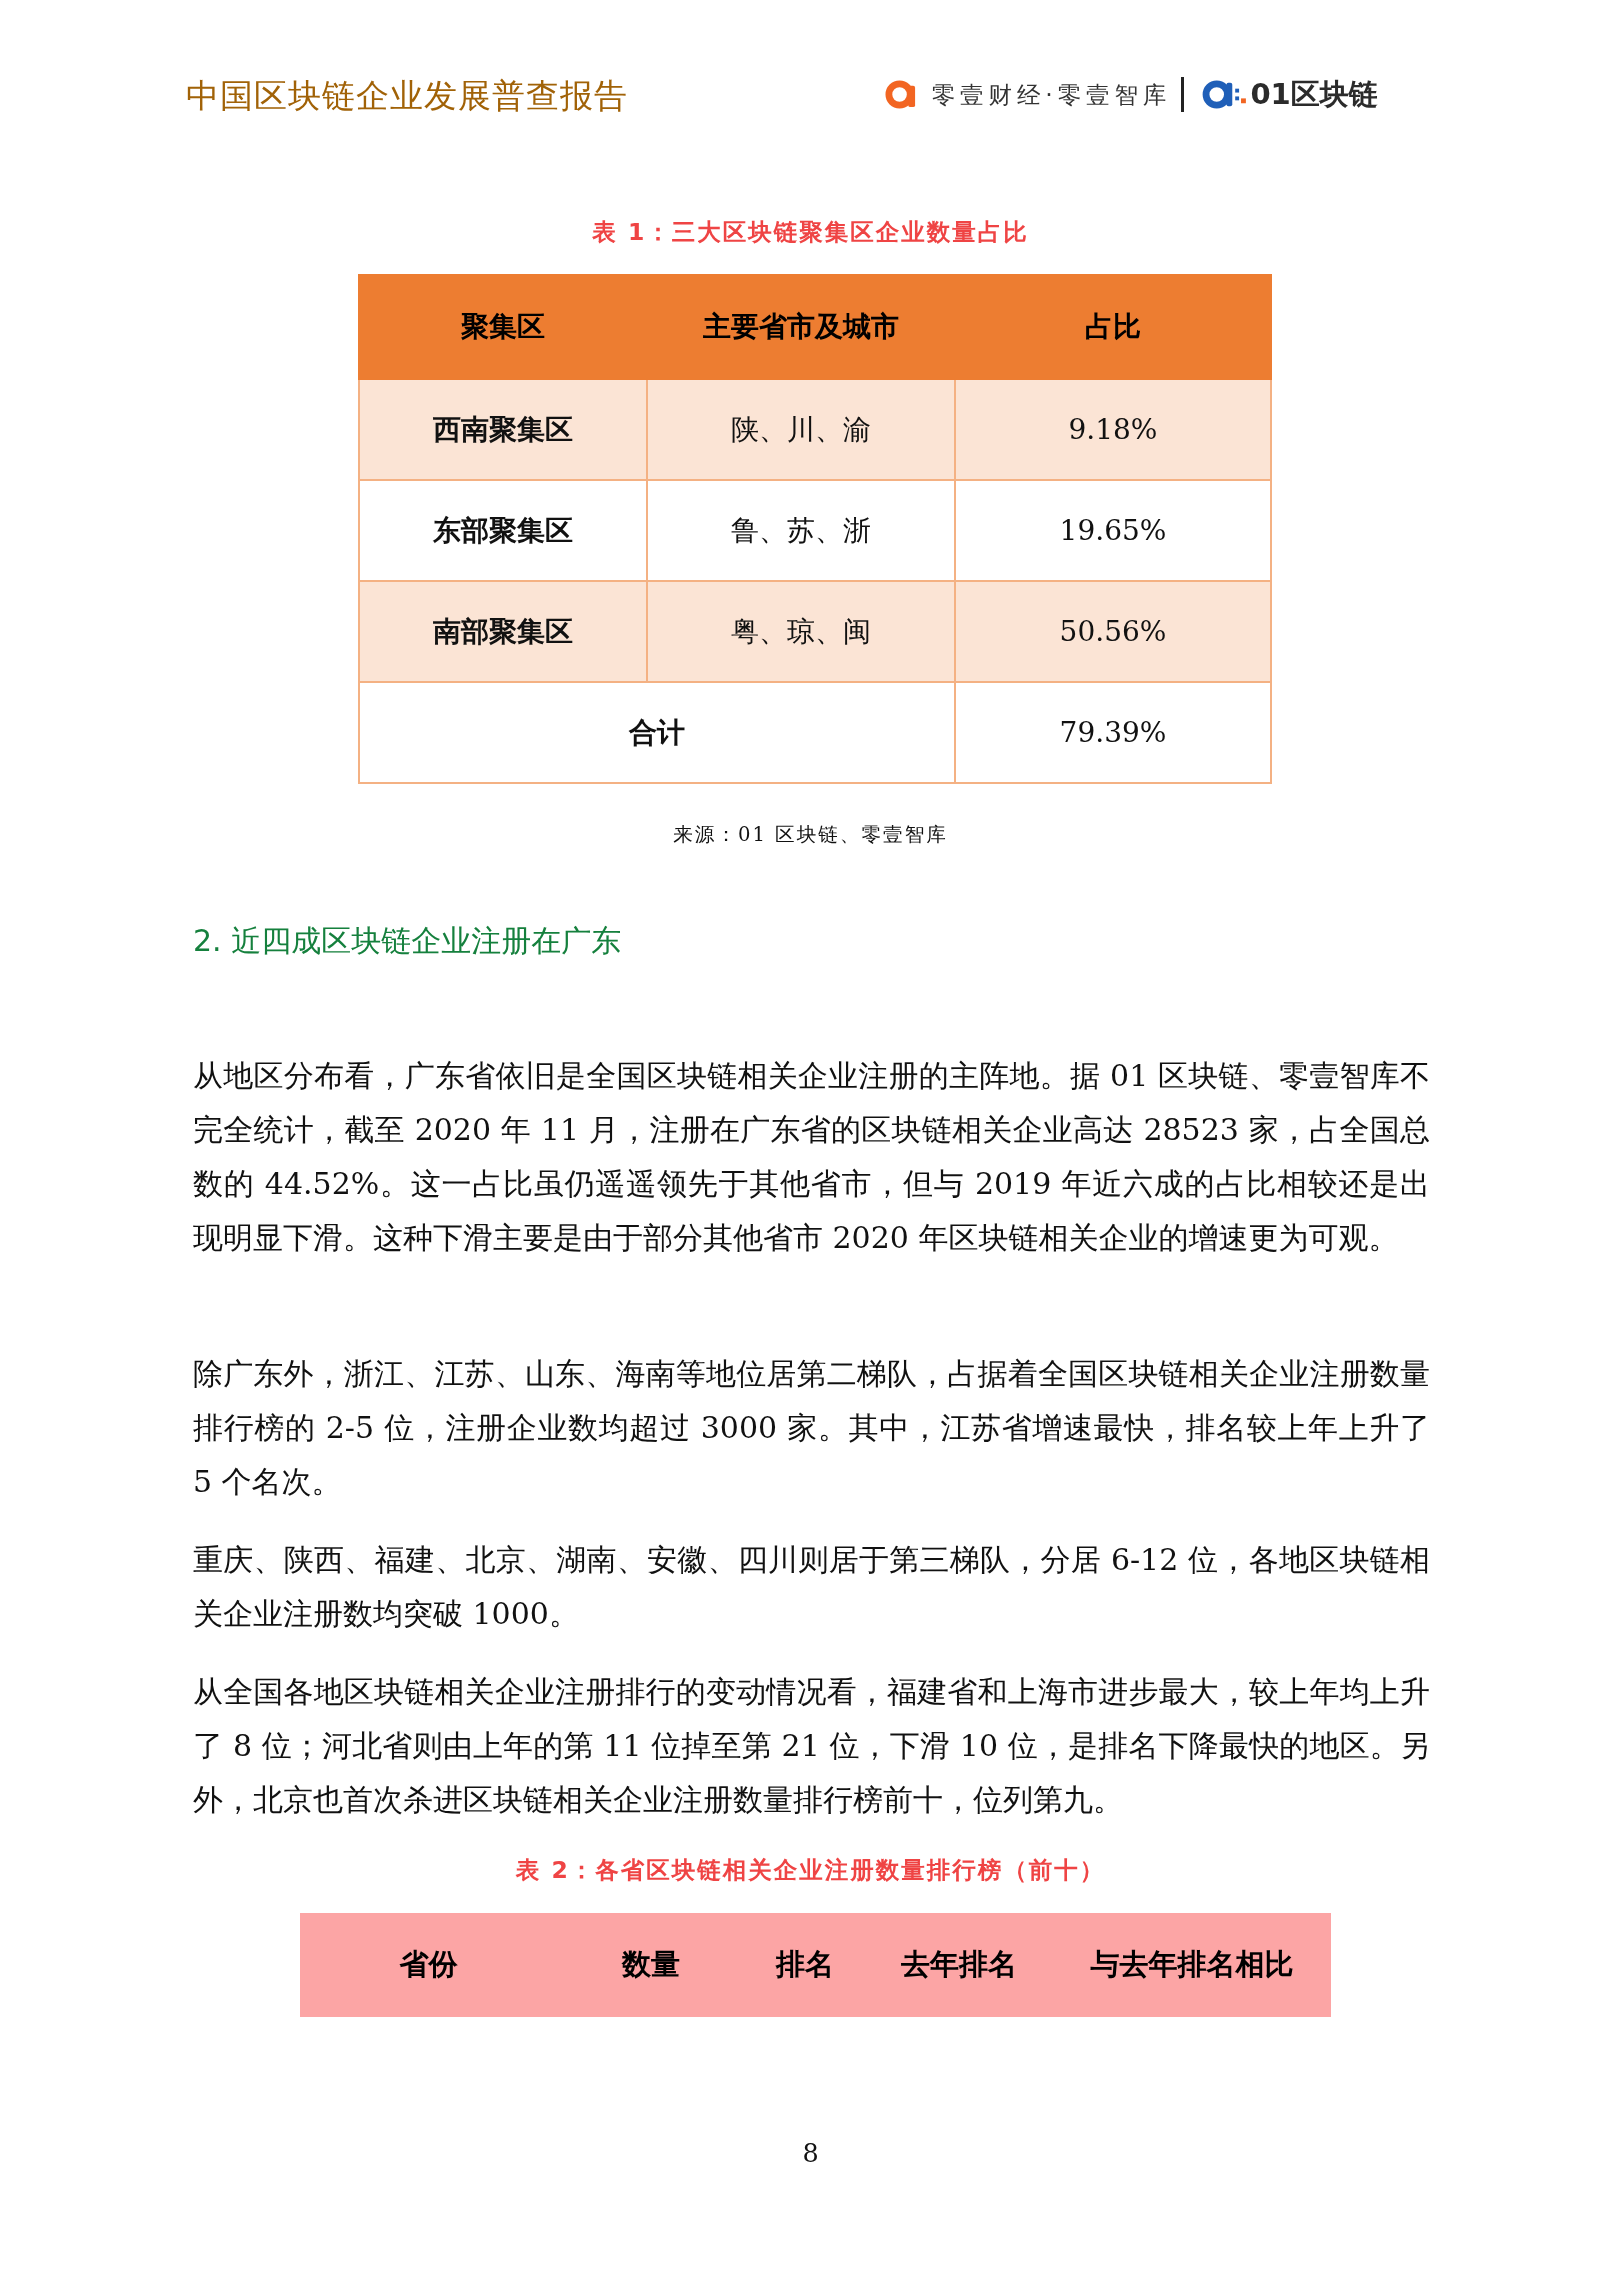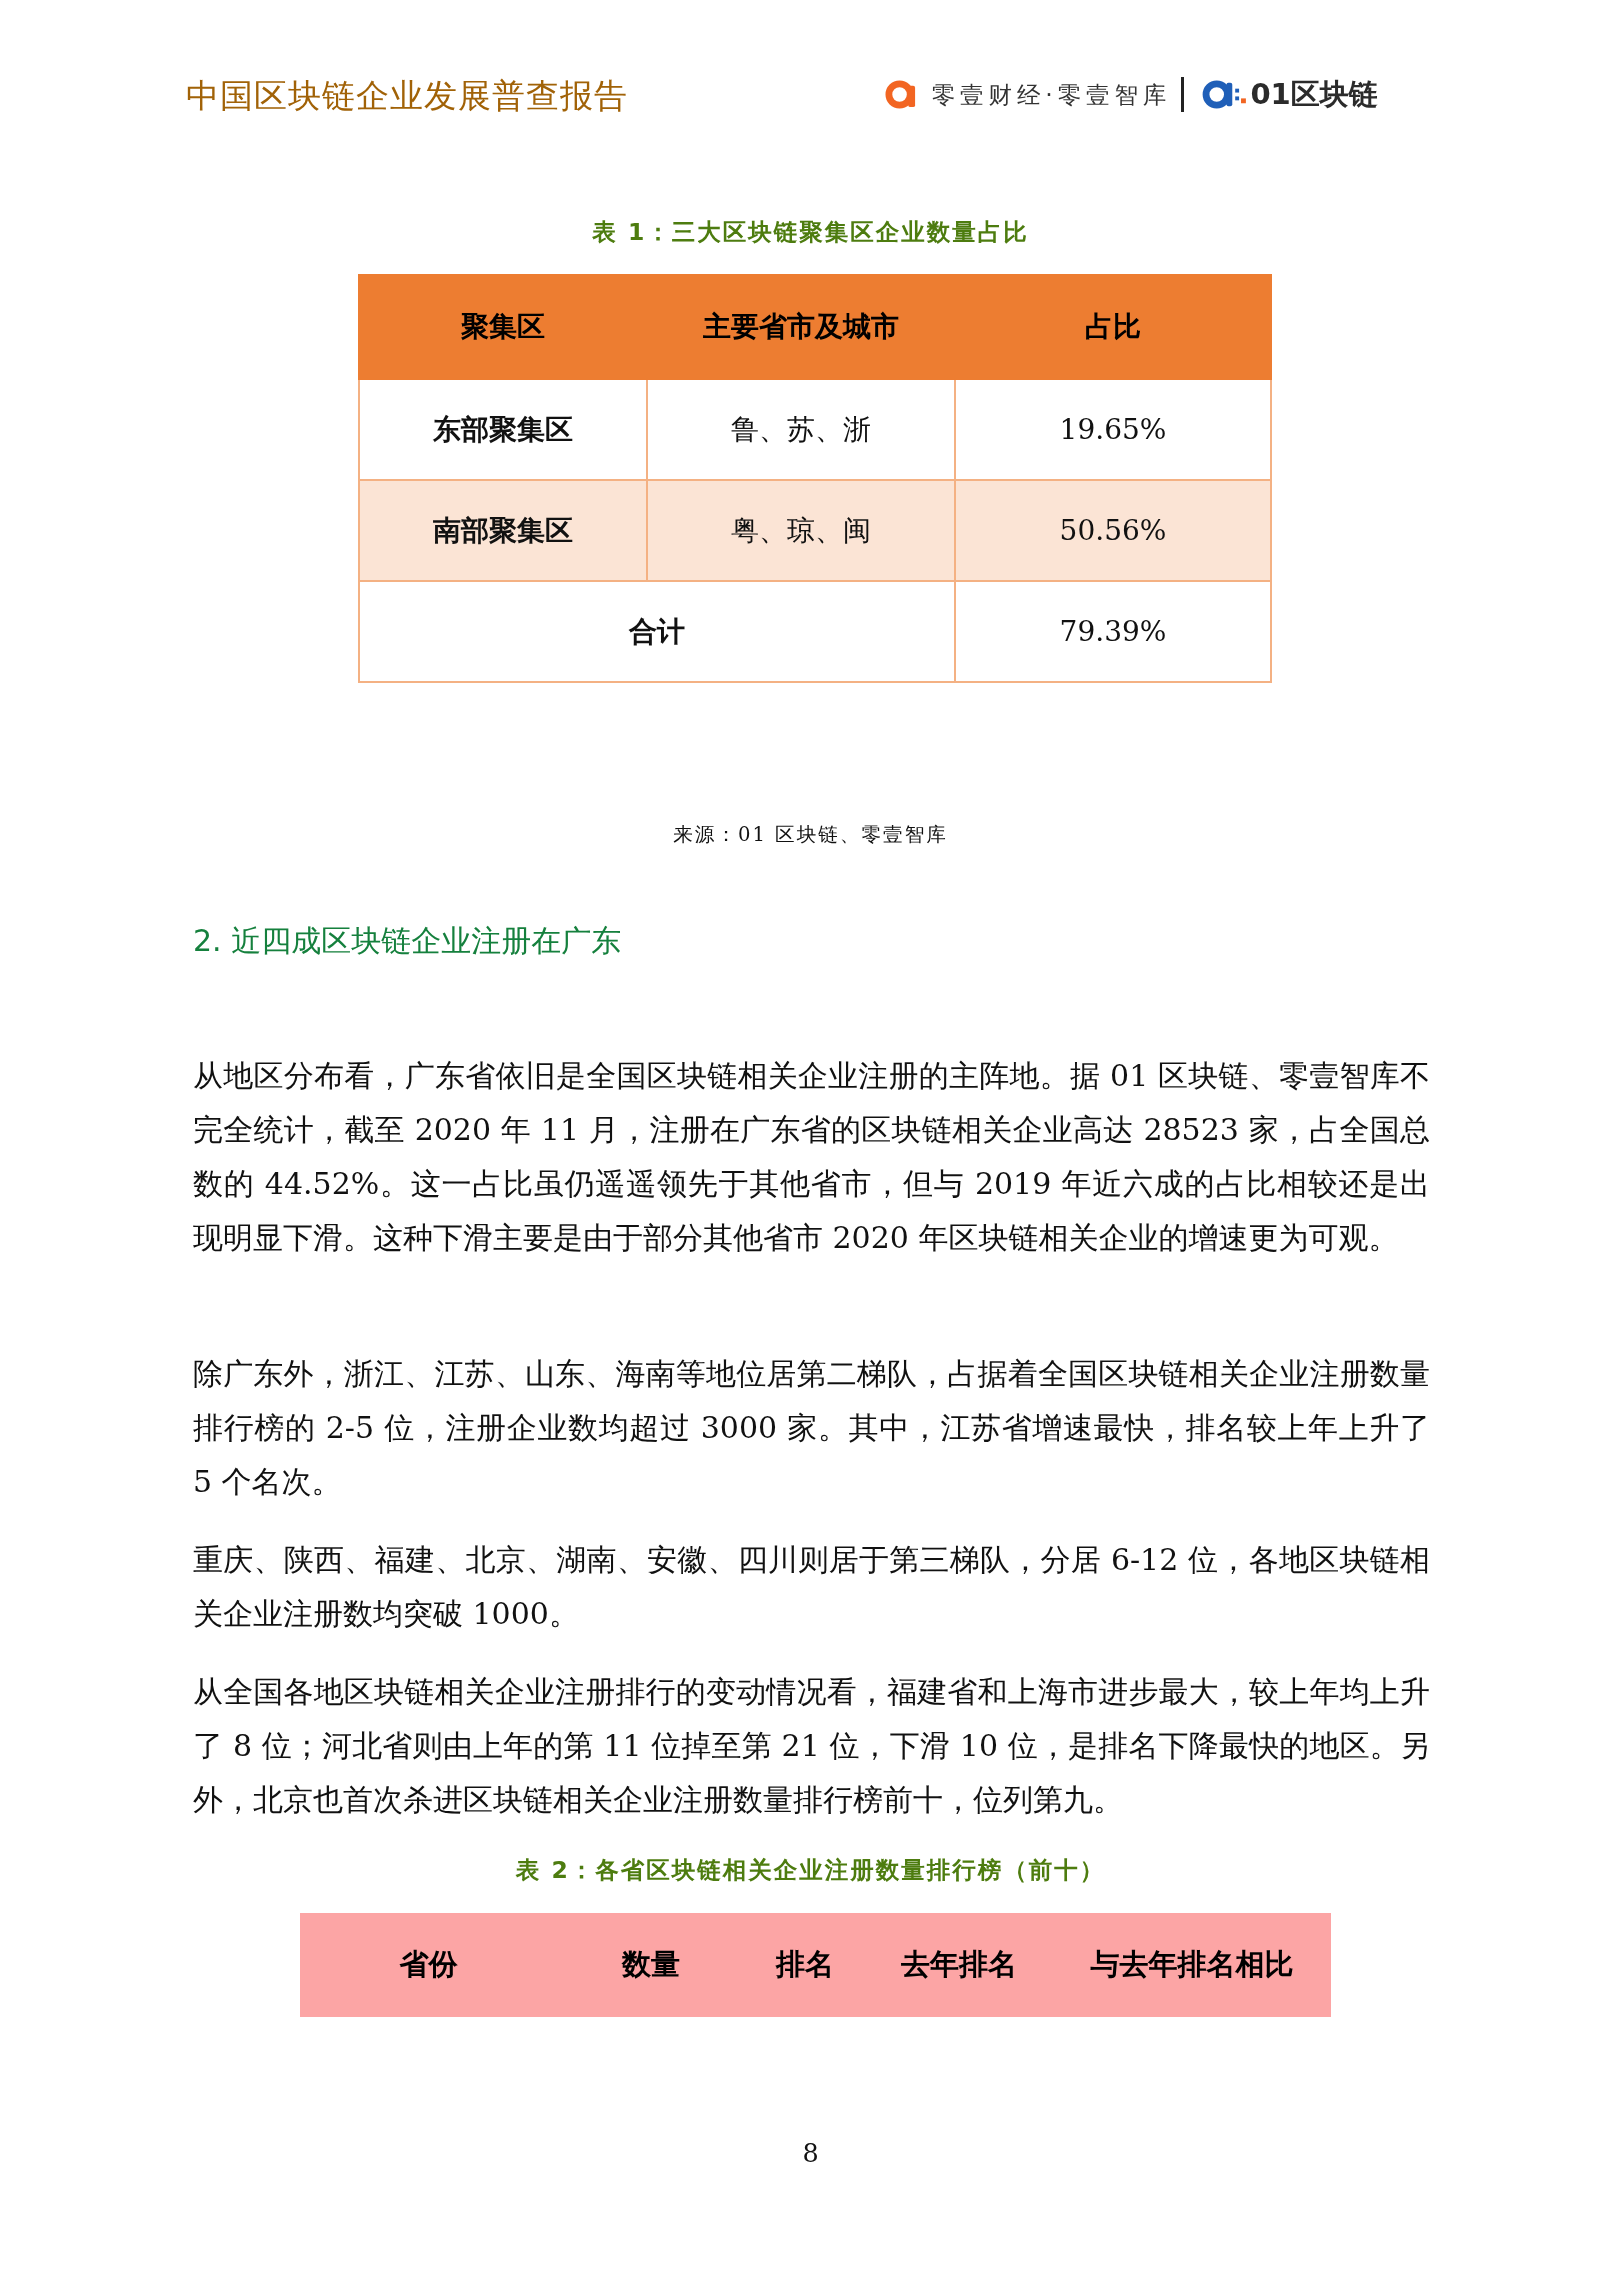--- a/index.html
+++ b/index.html
@@ -13,21 +13,21 @@
   .logo-a svg { width: 33px; height: 33px; display: block; }
   .logo-text { font-family: "DejaVu Sans", "Liberation Sans", sans-serif; font-size: 23.5px; color: #333;
                letter-spacing: 4.9px; }
   .logo-divider { width: 2.9px; height: 35px; background: #222; margin: 0 17.6px 0 9.8px; }
   .logo-01 { display: flex; align-items: center; }
   .logo-01 svg { width: 45px; height: 35px; display: block; margin-right: 3.9px; }
   .logo-01-text { font-family: "DejaVu Sans", "Liberation Sans", sans-serif; font-weight: bold; font-size: 29px;
                   color: #2b2b2b; letter-spacing: 0px; }
 
   .caption { position: absolute; left: 0; width: 1621px; text-align: center; font-size: 23.5px; font-weight: bold;
-             color: #4d7c0f; font-family: "DejaVu Sans", "Liberation Sans", sans-serif; letter-spacing: 2px; }
+             color: #ef4444; font-family: "DejaVu Sans", "Liberation Sans", sans-serif; letter-spacing: 2px; }
 
   table.t1 { position: absolute; left: 358px; top: 274px; width: 914px; border-collapse: collapse;
              font-size: 28px; }
   table.t1 th { background: #ed7d31; height: 100px; font-weight: bold; color: #000;
                 font-family: "DejaVu Sans", "Liberation Sans", sans-serif; border: 2px solid #ed7d31; }
   table.t1 td { height: 97px; text-align: center; border: 2.9px solid #f4b183; }
   table.t1 tr.shade td { background: #fbe4d5; }
   table.t1 td.region { font-weight: bold; font-family: "DejaVu Sans", "Liberation Sans", sans-serif; width: 284px; }
   table.t1 td.prov { width: 304px; }
   table.t1 td.pct { font-family: "DejaVu Serif", "Liberation Serif", serif; }
@@ -80,20 +80,25 @@
 <div class="caption" style="top:216px;">表 1：三大区块链聚集区企业数量占比</div>
 <table class="t1">
   <thead>
     <tr>
       <th>聚集区</th>
       <th>主要省市及城市</th>
       <th>占比</th>
     </tr>
   </thead>
   <tbody>
+    <tr class="shade">
+      <td class="region">西南聚集区</td>
+      <td class="prov">陕、川、渝</td>
+      <td class="pct">9.18%</td>
+    </tr>
     <tr>
       <td class="region">东部聚集区</td>
       <td class="prov">鲁、苏、浙</td>
       <td class="pct">19.65%</td>
     </tr>
     <tr class="shade">
       <td class="region">南部聚集区</td>
       <td class="prov">粤、琼、闽</td>
       <td class="pct">50.56%</td>
     </tr>

